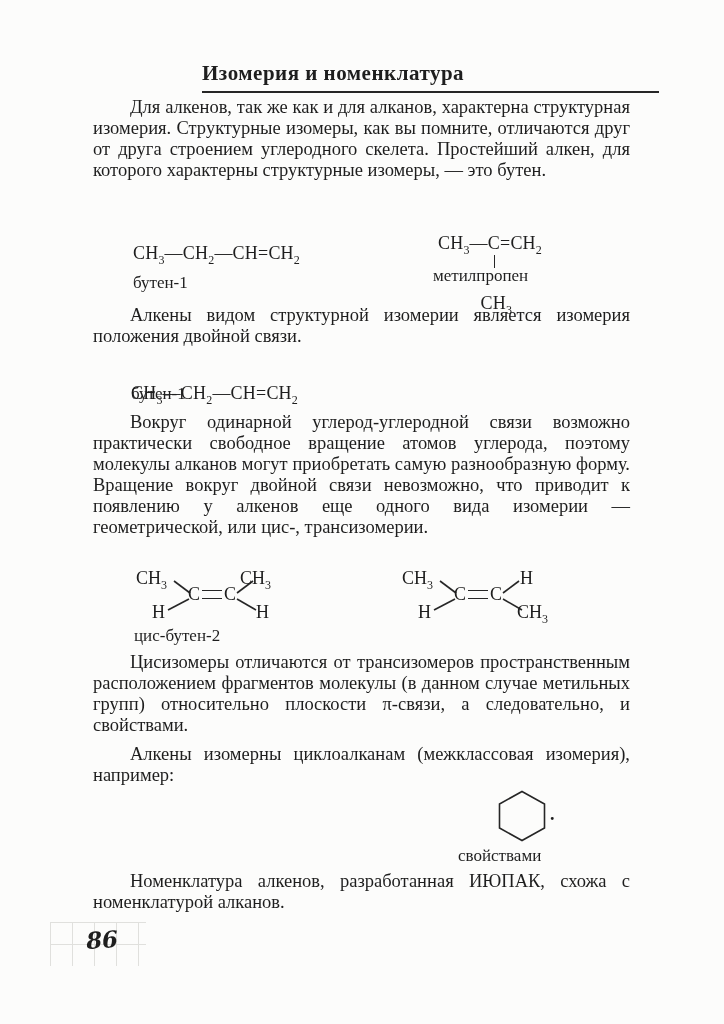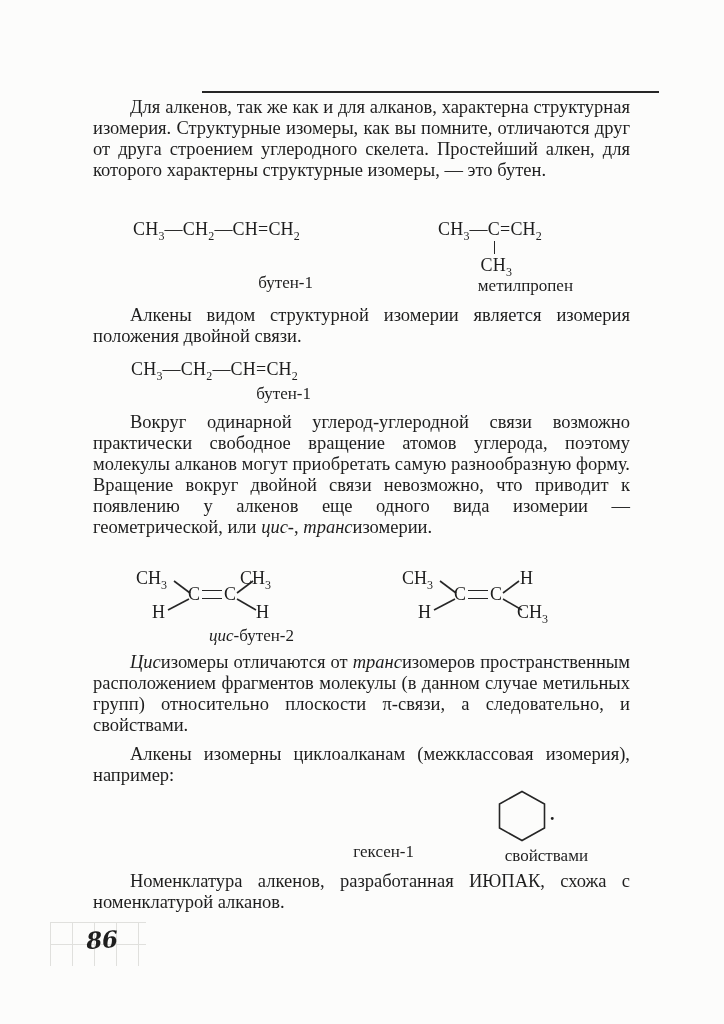--- a/index.html
+++ b/index.html
@@ -10,25 +10,25 @@
   }
   .abs{position:absolute;}
   .title{
     font-size:21px;font-weight:bold;letter-spacing:.5px;white-space:nowrap;
   }
   .title-rule{height:2px;background:#262626;}
   .para{
     width:537px;left:93px;margin:0;font-size:18.5px;line-height:21px;
     text-align:justify;text-indent:37px;
   }
-  .it{font-style:italic;}
-  .formula{font-size:18px;white-space:nowrap;letter-spacing:.2px;}
+  .it{}
+  .formula{font-size:18px;white-space:nowrap;letter-spacing:.2px;margin-top:24px;}
   .formula sub,.atom sub{font-size:12px;line-height:0;}
   .flabel{
-    position:absolute;width:100%;left:0;text-align:right;
+    position:absolute;width:100%;left:0;text-align:left;
     font-size:17px;white-space:nowrap;
   }
   
   .mp-row{display:flex;height:22px;}
   .c-wrap{position:relative;display:inline-block;}
   .vbar{position:absolute;left:6px;top:22px;width:1.6px;height:13px;background:#262626;}
   .branch{position:absolute;left:6px;top:36px;transform:translateX(-42%);white-space:nowrap;}
   
   .struct{width:160px;height:80px;}
   .atom{position:absolute;font-size:18px;white-space:nowrap;}
@@ -46,30 +46,31 @@
   .pagenum{
     font-family:"DejaVu Serif",serif;font-style:italic;font-weight:bold;
     font-size:23px;transform:rotate(-4deg);
   }
 </style>
 </head>
 <body>
 
 <div class="page">
 
+  <div class="abs title" style="left:202px;top:61px">Изомерия и номенклатура</div>
   <div class="abs title-rule" style="left:202px;top:91px;width:457px"></div>
 
   <p class="abs para" style="top:97px">Для алкенов, так же как и для алканов, характерна структурная изомерия. Структурные изомеры, как вы помните, отличаются друг от друга строением углеродного скелета. Простейший алкен, для которого характерны структурные изомеры, — это бутен.</p>
 
   <div class="abs" style="left:133px;top:219px;width:180px;height:74px">
     <div class="formula"><span>CH</span><sub>3</sub><span>—CH</span><sub>2</sub><span>—CH=CH</span><sub>2</sub></div>
     <div class="flabel" style="top:54px">бутен-1</div>
   </div>
 
-  <div class="abs" style="left:438px;top:219px;width:130px;height:80px">
+  <div class="abs" style="left:438px;top:209px;width:130px;height:80px">
     <div class="mp-row formula">
       <span><span>CH</span><sub>3</sub><span>—</span></span>
       <span class="c-wrap">
         <span>C</span>
         <span class="vbar"></span>
         <span class="branch formula"><span>CH</span><sub>3</sub></span>
       </span>
       <span><span>=CH</span><sub>2</sub></span>
     </div>
     <div class="flabel" style="top:57px;width:140px;left:-5px">метилпропен</div>
@@ -120,21 +121,20 @@
     </span>
     <span class="atom" style="left:120px;top:0"><span>H</span></span>
     <span class="atom" style="left:117px;top:34px"><span>CH</span><sub>3</sub></span>
   </div>
 
   <p class="abs para" style="top:652px"><span class="it">Цис</span><span>изомеры отличаются от </span><span class="it">транс</span><span>изомеров пространственным расположением фрагментов молекулы (в данном случае метильных групп) относительно плоскости π-связи, а следовательно, и свойствами.</span></p>
 
   <p class="abs para" style="top:744px">Алкены изомерны циклоалканам (межклассовая изомерия), например:</p>
 
   <div class="abs" style="left:122px;top:803px;width:292px;height:60px">
-    <div class="flabel" style="top:39px">гексен-1</div>
   </div>
 
   <div class="abs" style="left:458px;top:790px;width:130px;height:78px">
     <svg class="abs" style="left:38px;top:0" width="52" height="52" viewBox="0 0 52 52">
       <polygon points="26,1.5 48.5,14 48.5,38 26,50.5 3.5,38 3.5,14" fill="none" stroke="#262626" stroke-width="1.6"></polygon>
     </svg>
     <span class="atom" style="left:92px;top:14px;font-weight:bold">.</span>
     <div class="flabel" style="top:56px">свойствами</div>
   </div>
 

